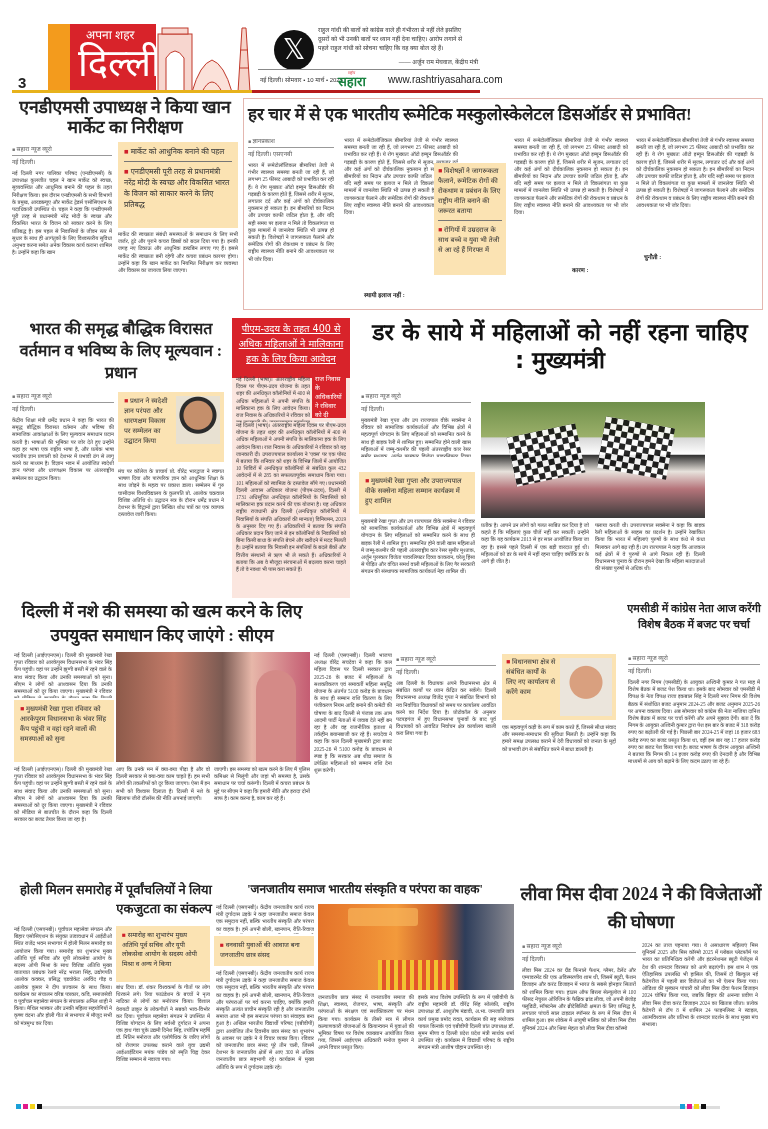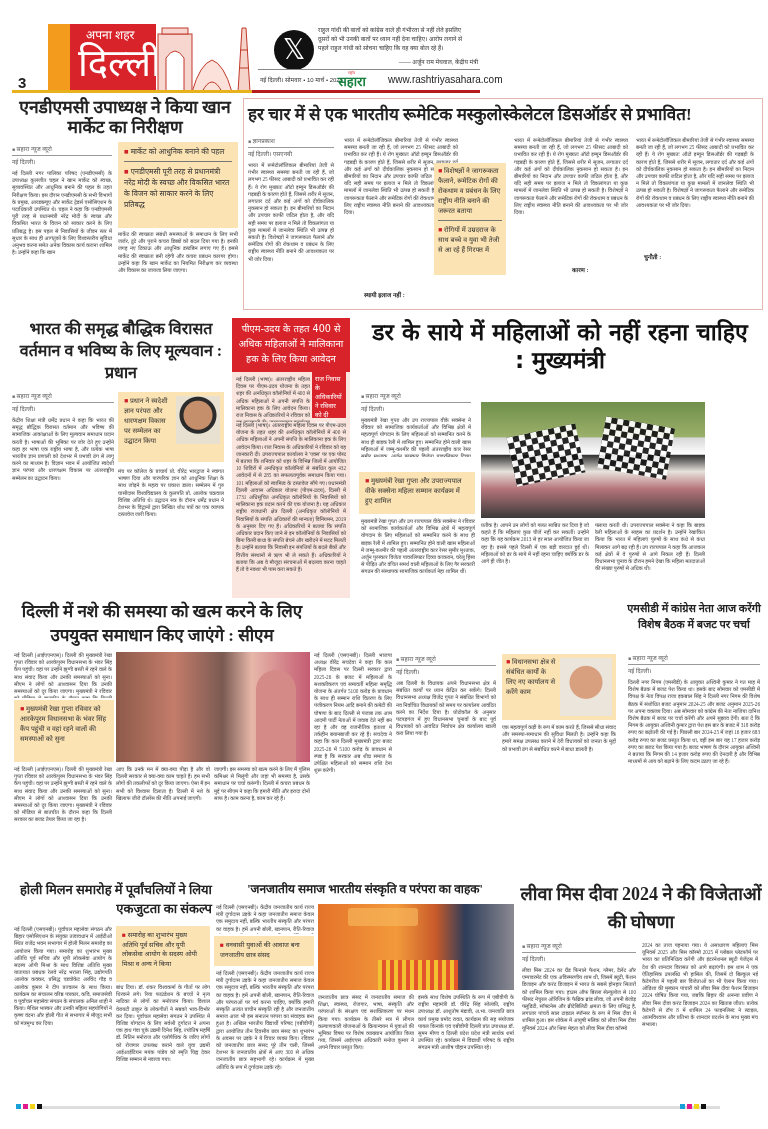--- a/index.html
+++ b/index.html
@@ -103,21 +103,21 @@
     <div class="body-text" style="height:190px;">केंद्रीय शिक्षा मंत्री धर्मेंद्र प्रधान ने कहा कि भारत की समृद्ध बौद्धिक विरासत वर्तमान और भविष्य की सामाजिक आकांक्षाओं के लिए मूल्यवान समाधान प्रदान करती है। भाषाओं की भूमिका पर जोर देते हुए उन्होंने कहा हर भाषा एक राष्ट्रीय भाषा है, और प्रत्येक भाषा भारतीय ज्ञान प्रणाली को देशभर में प्रभावी ढंग से लागू करने का माध्यम है। विज्ञान भवन में आयोजित स्वदेशी ज्ञान परंपरा और धारणक्षम विकास पर अंतरराष्ट्रीय सम्मेलन का उद्घाटन किया।</div>
   </div>
   <div class="abs highlight" style="left:106px;top:74px;width:106px;height:70px;font-size:6.8px;line-height:10px;">
     <div style="width:48px;"><span class="bullet">■ </span><span>प्रधान ने स्वदेशी ज्ञान परंपरा और धारणक्षम विकास पर सम्मेलन का उद्घाटन किया</span></div>
     <div class="abs photo" style="left:58px;top:4px;width:44px;height:48px;background:radial-gradient(circle at 50% 40%, #c58f6b 0 14px, #2b2b2b 15px 18px, #e8e1d2 19px);"></div>
   </div>
   <div class="abs body-text" style="left:106px;top:150px;width:106px;height:124px;">मंच पर कॉलेज के प्राचार्य प्रो. वीरेंद्र भारद्वाज ने स्वागत भाषण दिया और पारंपरिक ज्ञान को आधुनिक शिक्षा के साथ जोड़ने के महत्व पर प्रकाश डाला। सम्मेलन में गुरु घासीदास विश्वविद्यालय के कुलपति प्रो. आलोक चक्रवाल विशिष्ट अतिथि थे। उद्घाटन सत्र के दौरान धर्मेंद्र प्रधान ने देशभर के विद्वानों द्वारा लिखित शोध पत्रों का एक व्यापक दस्तावेज जारी किया।</div>
 </article>
 
 <article class="abs pinkbg" style="left:232px;top:318px;width:118px;height:280px;">
-  <div class="redbox" style="padding:3px 4px;height:54px;">
+  <div class="redbox" style="padding:3px 4px;height:60px;text-decoration:underline;">
     <h2 style="font-family:'DejaVu Sans',sans-serif;font-size:9.6px;line-height:15px;text-align:center;font-weight:normal;color:#fff;">पीएम-उदय के तहत 400 से अधिक महिलाओं ने मालिकाना हक के लिए किया आवेदन</h2>
   </div>
   <div class="abs redbox" style="left:80px;top:54px;width:34px;height:46px;font-size:6.4px;line-height:9px;padding:2px 3px;">राज निवास के अधिकारियों ने रविवार को दी जानकारी</div>
   <div class="abs body-text" style="left:4px;top:58px;width:74px;height:46px;">नई दिल्ली (भाषा)। अंतरराष्ट्रीय महिला दिवस पर पीएम-उदय योजना के तहत शहर की अनधिकृत कॉलोनियों में 400 से अधिक महिलाओं ने अपनी संपत्ति के मालिकाना हक के लिए आवेदन किया। राज निवास के अधिकारियों ने रविवार को यह जानकारी दी। उपराज्यपाल कार्यालय ने 'एक्स' पर एक पोस्ट में बताया कि शनिवार को शहर के विभिन्न जिलों में आयोजित 10 शिविरों में अनधिकृत कॉलोनियों से संबंधित कुल 432 आवेदनों में से 285 का सफलतापूर्वक समाधान किया गया। 101 महिलाओं को स्वामित्व के दस्तावेज सौंपे गए। प्रधानमंत्री दिल्ली आवास अधिकार योजना (पीएम-उदय), दिल्ली में 1731 अधिसूचित अनधिकृत कॉलोनियों के निवासियों को मालिकाना हक प्रदान करने की एक योजना है। यह अधिकार राष्ट्रीय राजधानी क्षेत्र दिल्ली (अनधिकृत कॉलोनियों में निवासियों के संपत्ति अधिकारों की मान्यता) विनियमन, 2019 के अनुसार दिए गए हैं। अधिकारियों ने बताया कि संपत्ति अधिकार प्रदान किए जाने से इन कॉलोनियों के निवासियों को बिना किसी बाधा के संपत्ति बेचने और खरीदने में मदद मिलती है। उन्होंने बताया कि निवासी इन संपत्तियों के बदले बैंकों और वित्तीय संस्थानों से ऋण भी ले सकते हैं। अधिकारियों ने बताया कि अब वे मौजूदा संरचनाओं में बदलाव करना चाहते हैं तो वे नक्शा भी पास करा सकते हैं।</div>
   <div class="abs body-text" style="left:4px;top:104px;width:110px;height:172px;">नई दिल्ली (भाषा)। अंतरराष्ट्रीय महिला दिवस पर पीएम-उदय योजना के तहत शहर की अनधिकृत कॉलोनियों में 400 से अधिक महिलाओं ने अपनी संपत्ति के मालिकाना हक के लिए आवेदन किया। राज निवास के अधिकारियों ने रविवार को यह जानकारी दी। उपराज्यपाल कार्यालय ने 'एक्स' पर एक पोस्ट में बताया कि शनिवार को शहर के विभिन्न जिलों में आयोजित 10 शिविरों में अनधिकृत कॉलोनियों से संबंधित कुल 432 आवेदनों में से 285 का सफलतापूर्वक समाधान किया गया। 101 महिलाओं को स्वामित्व के दस्तावेज सौंपे गए। प्रधानमंत्री दिल्ली आवास अधिकार योजना (पीएम-उदय), दिल्ली में 1731 अधिसूचित अनधिकृत कॉलोनियों के निवासियों को मालिकाना हक प्रदान करने की एक योजना है। यह अधिकार राष्ट्रीय राजधानी क्षेत्र दिल्ली (अनधिकृत कॉलोनियों में निवासियों के संपत्ति अधिकारों की मान्यता) विनियमन, 2019 के अनुसार दिए गए हैं। अधिकारियों ने बताया कि संपत्ति अधिकार प्रदान किए जाने से इन कॉलोनियों के निवासियों को बिना किसी बाधा के संपत्ति बेचने और खरीदने में मदद मिलती है। उन्होंने बताया कि निवासी इन संपत्तियों के बदले बैंकों और वित्तीय संस्थानों से ऋण भी ले सकते हैं। अधिकारियों ने बताया कि अब वे मौजूदा संरचनाओं में बदलाव करना चाहते हैं तो वे नक्शा भी पास करा सकते हैं।</div>
 </article>
 
 <article class="abs" style="left:355px;top:318px;width:410px;height:280px;">
   <h1 style="font-family:'DejaVu Sans',sans-serif;font-weight:bold;font-size:23px;line-height:28px;text-align:center;padding:0 14px;color:#111;">डर के साये में महिलाओं को नहीं रहना चाहिए : मुख्यमंत्री</h1>
   <div class="abs" style="left:6px;top:74px;width:110px;">

